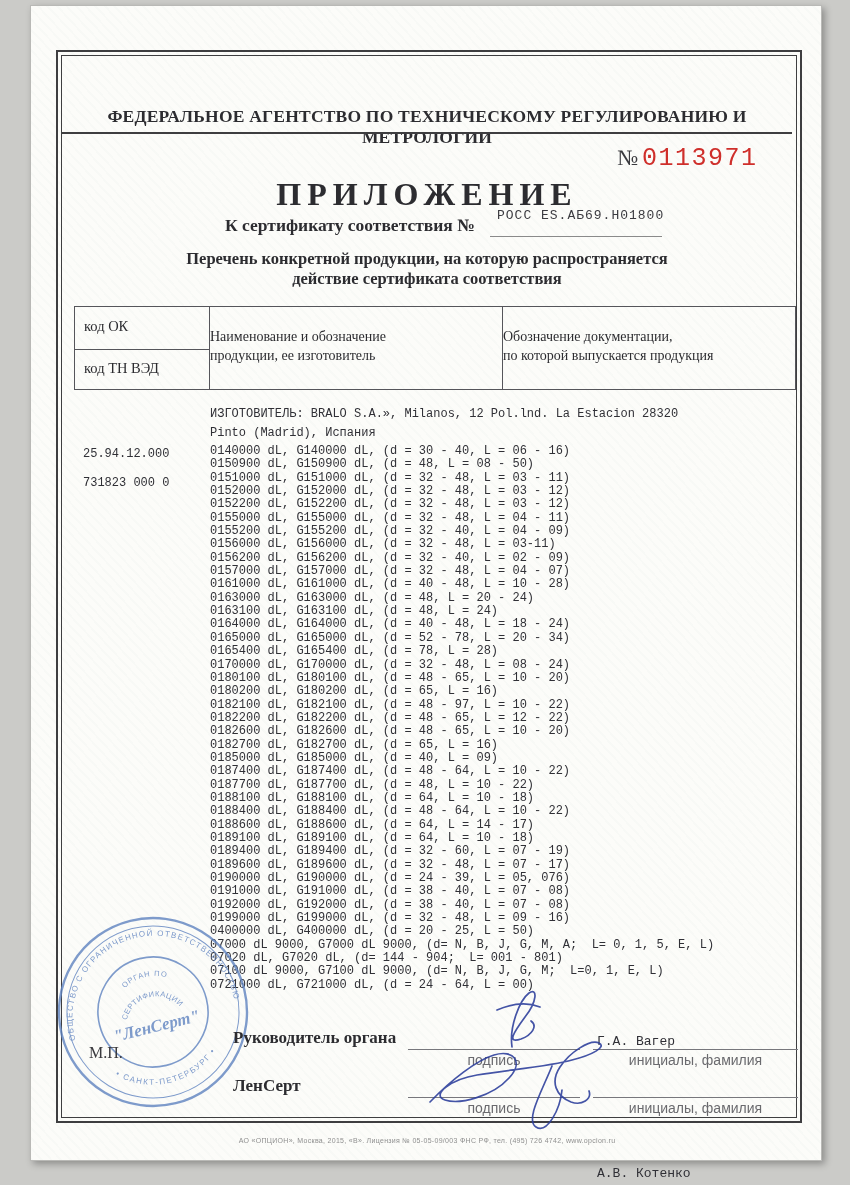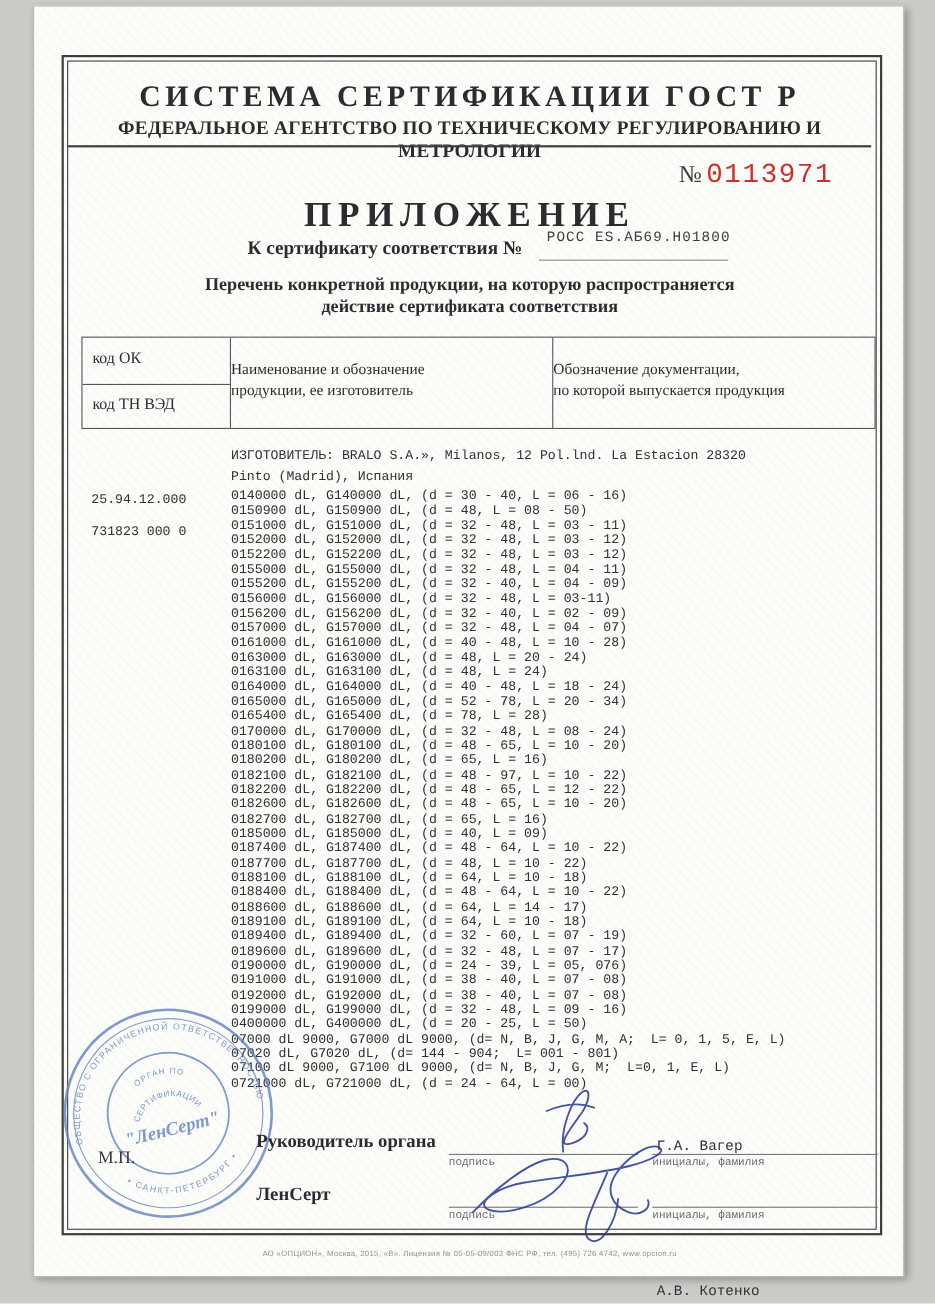--- a/index.html
+++ b/index.html
@@ -51,21 +51,21 @@
   .code-ok{left:52px;top:441px;font-size:12px;}
   .code-tnved{left:52px;top:470px;font-size:12px;}
   .sig-label{font-size:17px;font-weight:bold;color:#2c2c30;}
   .lbl-head{left:202px;top:1022px;}
   .lbl-expert{left:202px;top:1070px;}
   .uline{border-bottom:1.2px solid #77777c;height:0;}
   .sline1{left:377px;top:1043px;width:172px;}
   .sline2{left:377px;top:1091px;width:172px;}
   .nline1{left:562px;top:1043px;width:205px;}
   .nline2{left:562px;top:1091px;width:205px;}
-  .tiny{font-family:Liberation Mono, monospace;font-size:10px;color:#6a6a6e;text-align:left;}
+  .tiny{font-family:Liberation Sans, sans-serif;font-size:14px;color:#6a6a6e;text-align:center;}
   .cap-s1{left:377px;top:1046px;width:172px;}
   .cap-s2{left:377px;top:1094px;width:172px;}
   .cap-n1{left:562px;top:1046px;width:205px;}
   .cap-n2{left:562px;top:1094px;width:205px;}
   .sig-name{font-family:"Liberation Mono", monospace;font-size:13px;color:#303036;}
   .name1{left:566px;top:1028px;}
   .name2{left:566px;top:1120px;margin-top:40px;}
   .mp{left:58px;top:1038px;font-size:16px;color:#3a3a3e;}
   .stamp{left:24px;top:908px;width:196px;height:196px;opacity:.8;transform:rotate(-14deg);}
   .sig-overlay{left:0;top:0;width:792px;height:1156px;pointer-events:none;}
@@ -74,21 +74,20 @@
 </style>
 </head>
 <body>
 
 <div class="page">
 
   <div class="frame abs">
     <div class="frame-inner"></div>
   </div>
 
-  <div class="abs ctr hdr1">СИСТЕМА СЕРТИФИКАЦИИ ГОСТ Р</div>
   <div class="abs ctr hdr2">ФЕДЕРАЛЬНОЕ АГЕНТСТВО ПО ТЕХНИЧЕСКОМУ РЕГУЛИРОВАНИЮ И МЕТРОЛОГИИ</div>
   <div class="abs hdr-sep"></div>
 
   <div class="abs formno">
     <span class="nosign">№</span>
     <span class="nodigits" style="color:#cf2f2b;">0113971</span>
   </div>
 
   <div class="abs ctr doc-title">ПРИЛОЖЕНИЕ</div>
 

